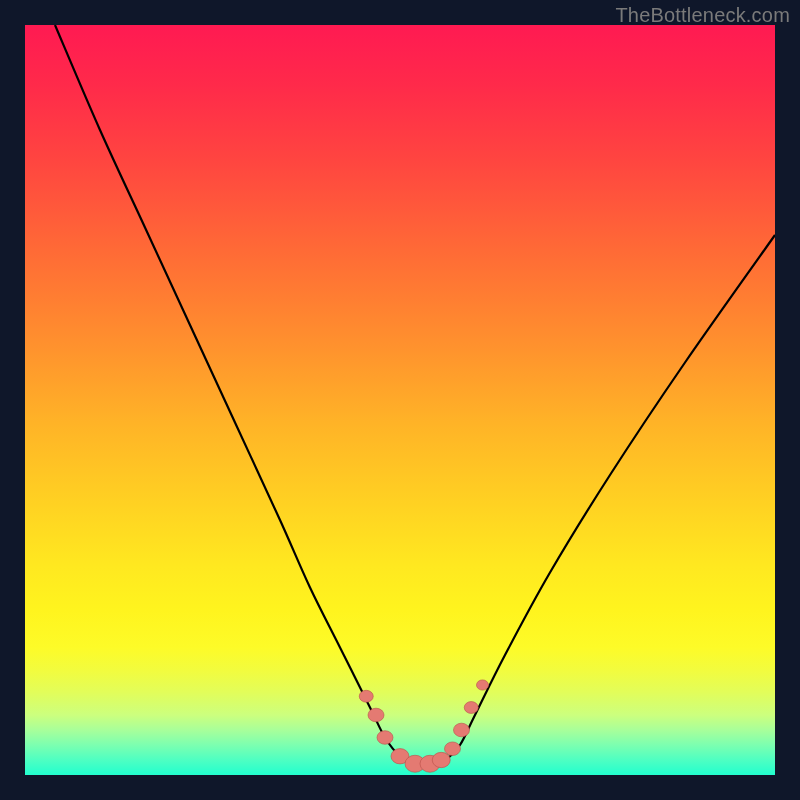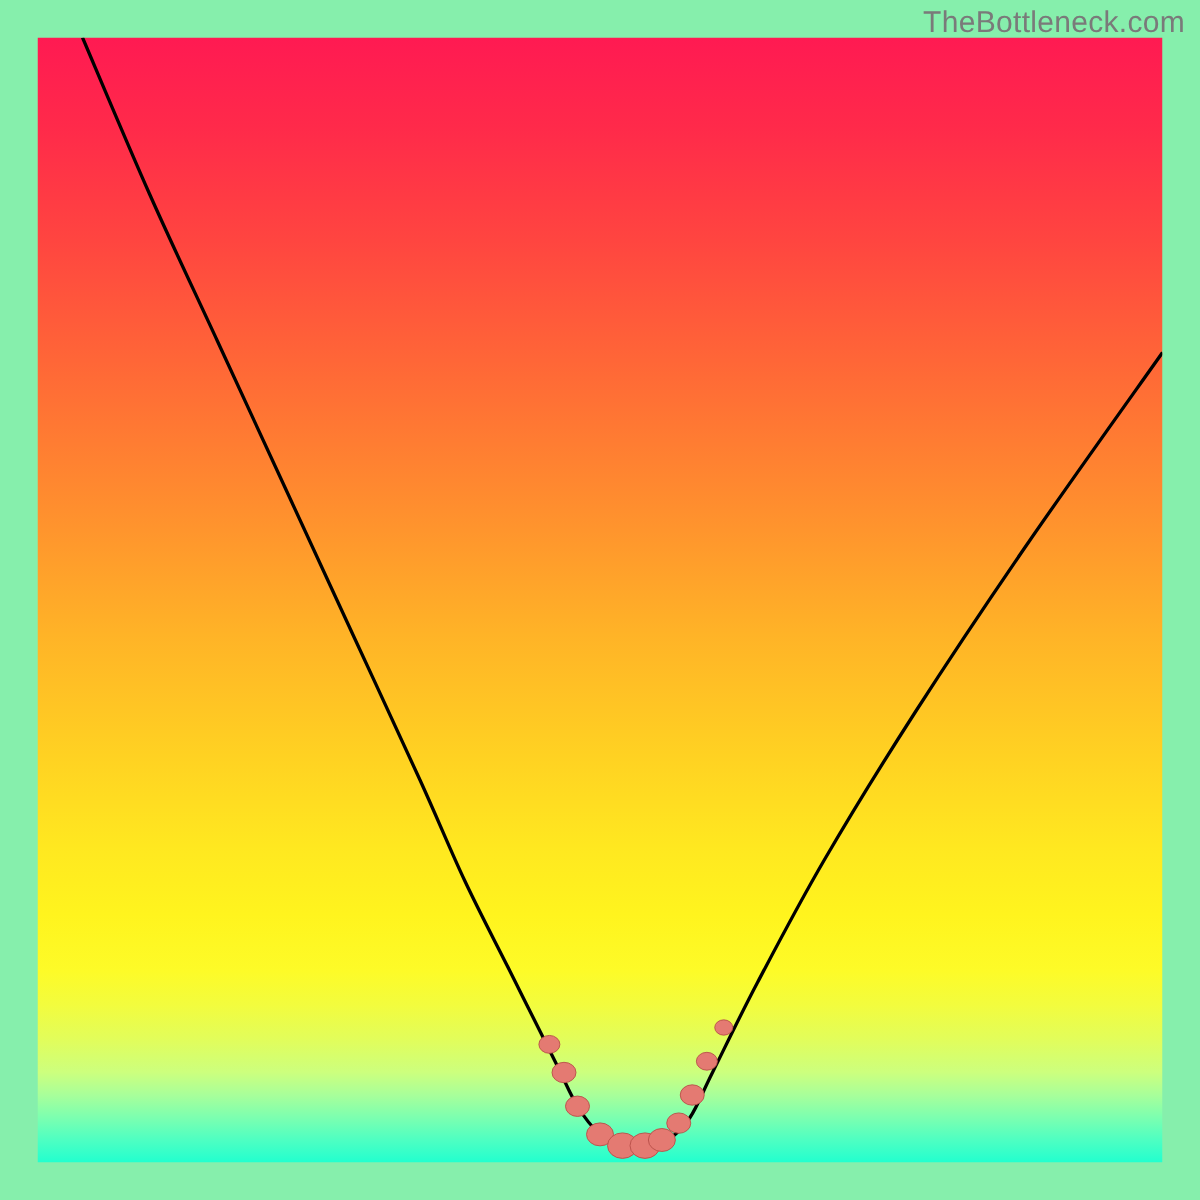--- a/index.html
+++ b/index.html
@@ -3,21 +3,21 @@
 <meta charset="utf-8">
 <style>
   * { margin: 0; padding: 0; box-sizing: border-box; }
   html, body { width: 800px; height: 800px; overflow: hidden; }
   body { background: #000; font-family: Arial, sans-serif; position: relative; }
 
   .frame {
     position: absolute;
     top: 0; left: 0;
     width: 800px; height: 800px;
-    background: #86efac;
+    background: #0f172a;
   }
 
   .plot-area {
     position: absolute;
     top: 25px;
     left: 25px;
     width: 750px;
     height: 750px;
     overflow: hidden;
   }

